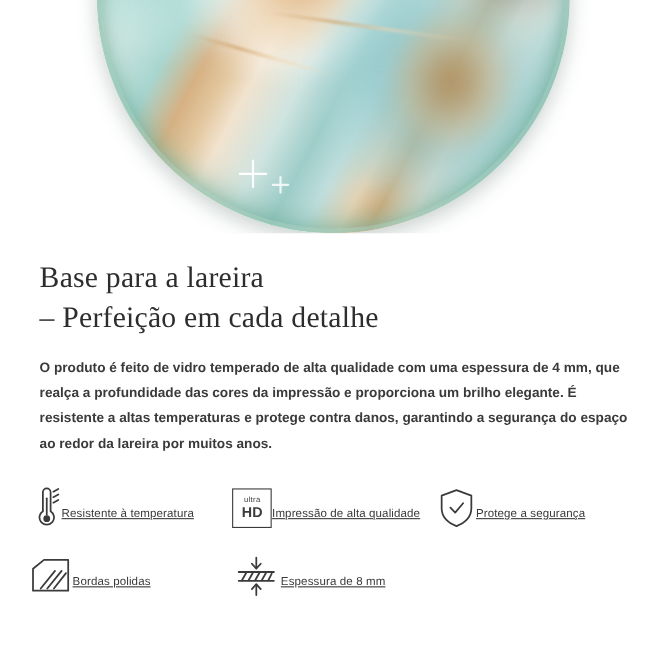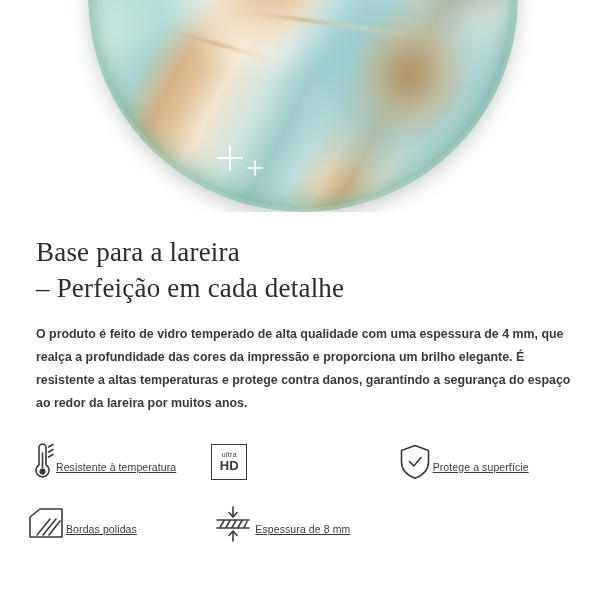--- a/index.html
+++ b/index.html
@@ -243,30 +243,31 @@
       <div class="caption">Resistente à temperatura</div>
     </div>
 
     <div class="feature">
       <div class="glyph">
         <div class="hd-box">
           <span class="hd-top">ultra</span>
           <span class="hd-bottom">HD</span>
         </div>
       </div>
+      <div class="caption">Impressão de alta qualidade</div>
     </div>
 
     <div class="feature">
       <div class="glyph">
         <svg width="36" height="40" viewBox="0 0 36 40" fill="none" stroke="#3b3b3b" stroke-width="1.6" stroke-linecap="round" stroke-linejoin="round">
           <path d="M18 3.5 L31.5 8.5 V20 c0 8.2 -6 13.3 -13.5 16.3 C10.5 33.3 4.5 28.2 4.5 20 V8.5 Z"></path>
           <polyline points="12.5,19.5 16.8,24 24,15.5"></polyline>
         </svg>
       </div>
-      <div class="caption">Protege a superfície</div>
+      <div class="caption">Protege a segurança</div>
     </div>
 
 
     <div class="feature">
       <div class="glyph">
         <svg width="40" height="34" viewBox="0 0 40 34" fill="none" stroke="#3b3b3b" stroke-width="1.6" stroke-linecap="round" stroke-linejoin="round">
           <path d="M4 30 V10 L14 2 H36 V30 Z" stroke-width="1.6"></path>
           <line x1="11" y1="28" x2="24" y2="12"></line>
           <line x1="17" y1="28" x2="30" y2="12"></line>
           <line x1="23" y1="28" x2="34" y2="14"></line>

